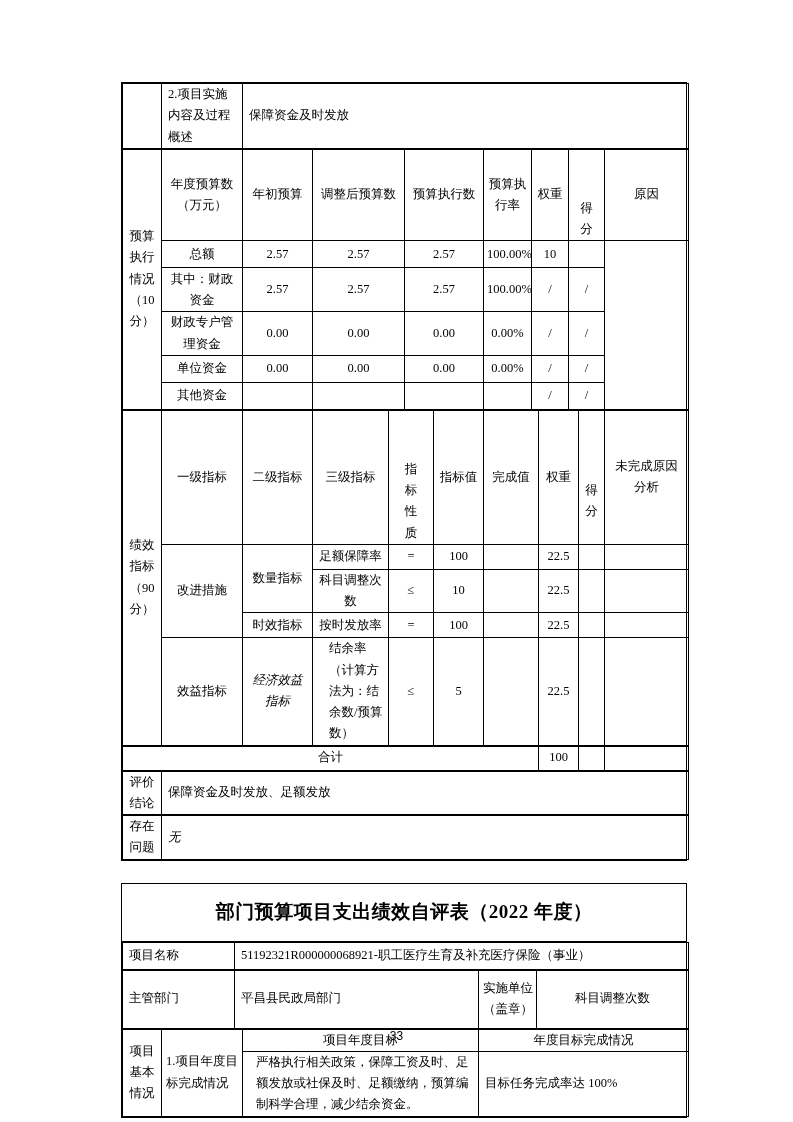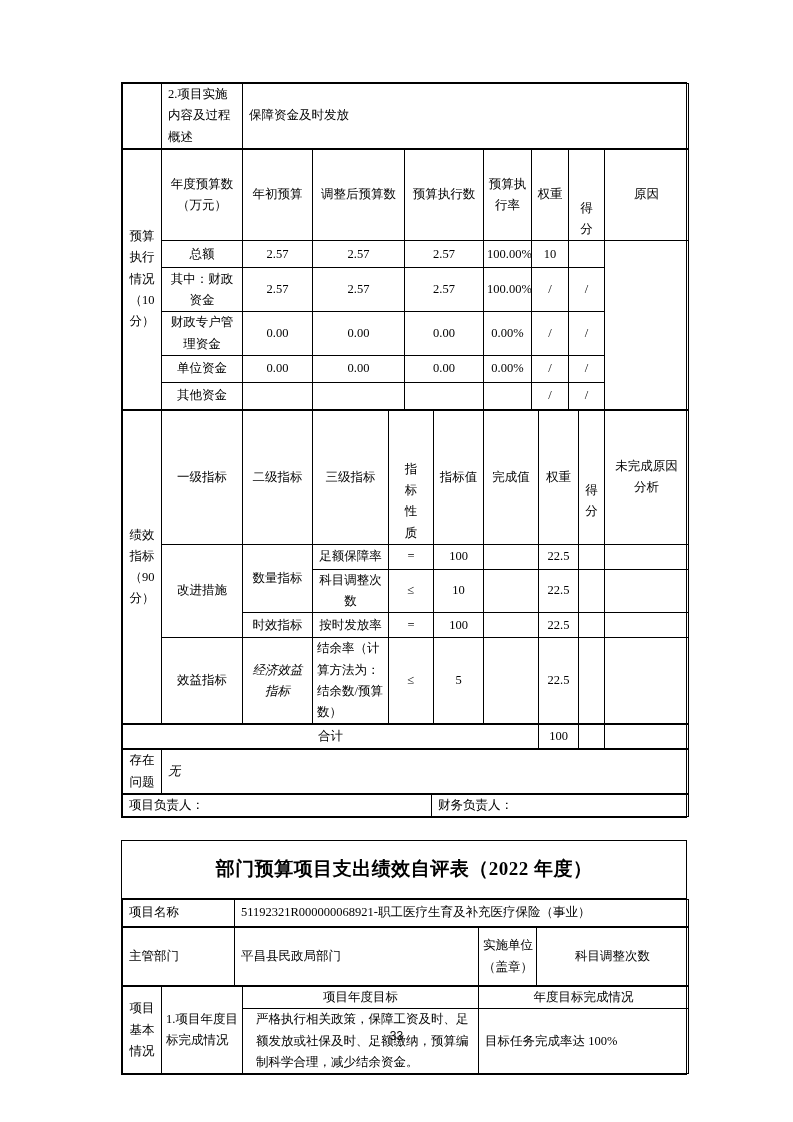--- a/index.html
+++ b/index.html
@@ -184,21 +184,21 @@
           <td>=</td>
           <td>100</td>
           <td></td>
           <td>22.5</td>
           <td></td>
           <td></td>
         </tr>
         <tr style="height:56px">
           <td>效益指标</td>
           <td><span class="fw4">经济效益指标</span></td>
-          <td class="left nolr-pad" style="padding-left:4px">结余率（计算方法为：结余数/预算数）</td>
+          <td class="left nolr-pad" style="padding-left:16px">结余率（计算方法为：结余数/预算数）</td>
           <td>≤</td>
           <td>5</td>
           <td></td>
           <td>22.5</td>
           <td></td>
           <td></td>
         </tr>
       </tbody>
         </table>
 
@@ -212,47 +212,47 @@
         <tbody>
             <tr style="height:24px">
           <td>合计</td>
           <td>100</td>
           <td></td>
           <td></td>
         </tr>
       </tbody>
         </table>
 
+      <table>
+        <colgroup>
+            <col style="width:39px">
+            <col style="width:527px">
+          </colgroup>
+        <tbody>
+            <tr style="height:43px">
+          <td><span class="fw2">评价结论</span></td>
+          <td class="left">保障资金及时发放、足额发放</td>
+        </tr>
+      </tbody>
+        </table>
 
       <table>
         <colgroup>
             <col style="width:39px">
             <col style="width:527px">
           </colgroup>
         <tbody>
             <tr style="height:43px">
           <td><span class="fw2">存在问题</span></td>
           <td class="left italic">无</td>
         </tr>
       </tbody>
         </table>
 
 
-      <table>
-        <colgroup>
-            <col style="width:309px">
-            <col style="width:257px">
-          </colgroup>
-        <tbody>
-            <tr style="height:22px">
-          <td class="left">项目负责人：</td>
-          <td class="left">财务负责人：</td>
-        </tr>
-      </tbody>
-        </table>
     </div>
 
     <div class="tblgroup">
       <div class="title-row" style="border:none; border-bottom:1px solid #000;">
         <span class="t">部门预算项目支出绩效自评表（2022 年度）</span>
       </div>
 
       <table>
         <colgroup>
             <col style="width:112px">

